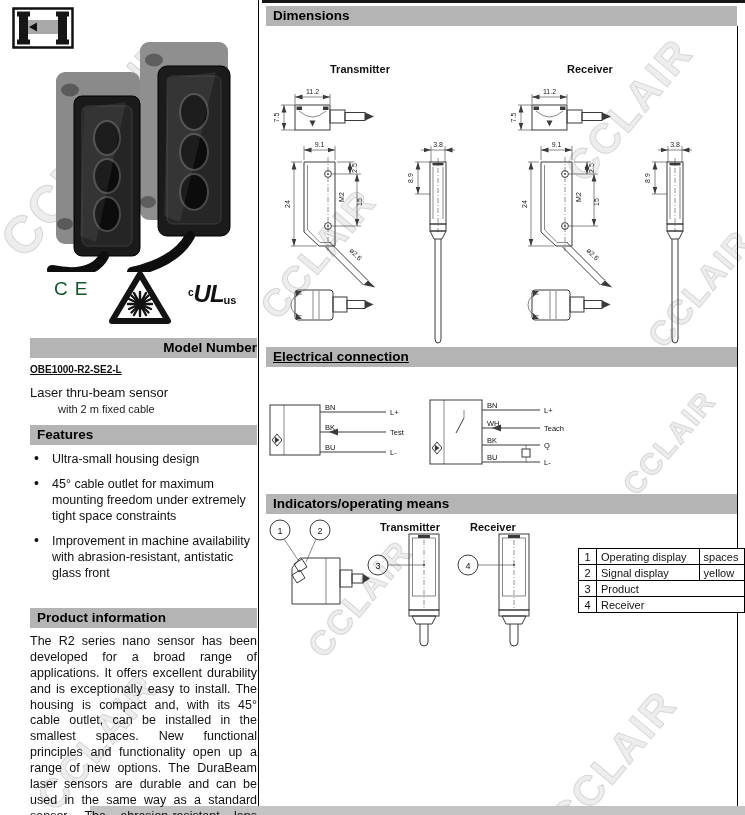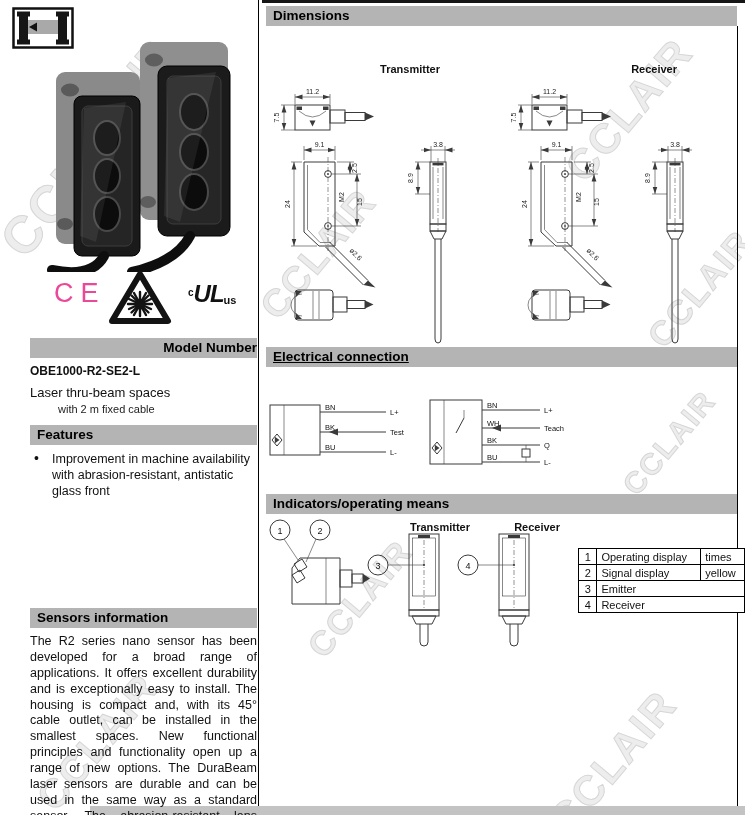--- a/index.html
+++ b/index.html
@@ -7,29 +7,29 @@
         font-family:"Liberation Sans",sans-serif;color:#111;}
   .abs{position:absolute;}
   .bar{background:#b4b4b4;color:#000;font-weight:bold;font-size:13.5px;
        line-height:20px;height:20px;padding-left:7px;}
   .divider-v{position:absolute;width:1px;background:#000;}
   .topline{position:absolute;background:#161616;}
   .wm{position:absolute;font-weight:bold;letter-spacing:2px;color:#ededed;
       -webkit-text-stroke:1px #d6d6d6;transform:rotate(-50deg);transform-origin:left top;
       white-space:nowrap;pointer-events:none;z-index:0;}
   .content{position:relative;z-index:1;}
-  .model-no{font-size:12px;font-weight:bold;}
+  .model-no{font-size:10px;font-weight:bold;text-decoration:underline;}
   .model-type{font-size:13px;}
   .model-cable{font-size:11px;color:#222;}
   ul.features{margin:0;padding:0;list-style:none;font-size:12.5px;line-height:1.28;}
   ul.features li{position:relative;padding-left:22px;margin-bottom:9px;}
   ul.features li::before{content:"•";position:absolute;left:4px;top:-1px;font-size:14px;}
   .prodinfo{font-size:12.5px;line-height:1.27;text-align:justify;}
-  .sublabel{font-size:11px;font-weight:bold;text-align:right;}
-  .ce{font-size:27px;letter-spacing:7px;color:#ec4899;}
+  .sublabel{font-size:11px;font-weight:bold;text-align:left;}
+  .ce{font-size:19px;letter-spacing:7px;color:#14532d;}
   .ul-c{font-size:10px;font-weight:bold;vertical-align:6px;}
   .ul-main{font-size:24px;font-weight:bold;font-style:italic;letter-spacing:-1px;}
   .ul-us{font-size:11px;font-weight:bold;vertical-align:-2px;margin-top:41px;}
   table.ind-table{border-collapse:collapse;font-size:11px;background:#fff;}
   table.ind-table td{border:1px solid #000;padding:0 4px;height:15px;white-space:nowrap;}
   table.ind-table td.c1{width:12px;text-align:center;}
   table.ind-table td.c2{width:102px;}
   table.ind-table td.c3{width:38px;}
   svg .ln{fill:none;stroke:#3a3a3a;stroke-width:1;}
   svg .thin{fill:none;stroke:#3a3a3a;stroke-width:0.6;}
@@ -116,29 +116,31 @@
           <line x1="43" y1="29" x2="21" y2="39"></line>
     </g>
     <circle cx="32" cy="34" r="5.5" fill="#131313"></circle>
   </svg>
   <div class="abs" style="left:188px;top:280px;">
     <span class="ul-c">c</span><span class="ul-main">UL</span><span class="ul-us">us</span>
   </div>
 
   <div class="abs bar" style="left:30px;width:220px;top:338px;text-align:right;">Model Number</div>
   <div class="abs model-no" style="left:30px;top:364px;width:227px;">OBE1000-R2-SE2-L</div>
-  <div class="abs model-type" style="left:30px;top:385px;width:227px;">Laser thru-beam spaces</div>
+  <div class="abs model-type" style="left:30px;top:385px;width:227px;">Laser thru-beam sensor</div>
   <div class="abs model-cable" style="left:30px;top:403px;width:227px;margin-left:28px;">with 2 m fixed cable</div>
 
   <div class="abs bar" style="left:30px;width:220px;top:425px;">Features</div>
   <ul class="abs features" style="left:30px;top:451px;width:226px;">
+    <li>Ultra-small housing design</li>
+    <li>45° cable outlet for maximum mounting freedom under extremely tight space constraints</li>
     <li>Improvement in machine availability with abrasion-resistant, antistatic glass front</li>
   </ul>
 
-  <div class="abs bar" style="left:30px;width:220px;top:608px;">Sensors information</div>
+  <div class="abs bar" style="left:30px;width:220px;top:608px;">Product information</div>
   <div class="abs prodinfo" style="left:30px;top:634px;width:227px;">The R2 series nano sensor has been developed for a broad range of applications. It offers excellent durability and is exceptionally easy to install. The housing is compact and, with its 45° cable outlet, can be installed in the smallest spaces. New functional principles and functionality open up a range of new options. The DuraBeam laser sensors are durable and can be used in the same way as a standard sensor. The abrasion-resistant lens allows long operating times close to the moving object.</div>
 
   <div class="abs bar" style="left:266px;width:464px;top:6px;">Dimensions</div>
   <div class="abs sublabel" style="left:330px;top:63px;width:110px;">Transmitter</div>
   <div class="abs sublabel" style="left:567px;top:63px;width:110px;">Receiver</div>
 
   <svg class="abs" style="left:266px;top:84px;" width="234" height="280" viewBox="0 0 234 280">
     <defs>
           <marker id="ta" markerWidth="9" markerHeight="7" refX="7.5" refY="3" orient="auto-start-reverse" markerUnits="userSpaceOnUse">
             <path d="M0,0.6 L7.5,3 L0,5.4 Z" fill="#3a3a3a"></path>
@@ -407,30 +409,30 @@
       <path class="ln" d="M244,106 V124 a4,4 0 0 0 8,0 V106"></path>
       <circle class="fl" cx="248" cy="47" r="1.1"></circle>
     </g>
   </svg>
 
   <table class="abs ind-table" style="left:578px;top:548px;">
     <tbody>
           <tr>
       <td class="c1">1</td>
       <td class="c2">Operating display</td>
-      <td class="c3">times</td>
+      <td class="c3">spaces</td>
     </tr>
     <tr>
       <td class="c1">2</td>
       <td class="c2">Signal display</td>
       <td class="c3">yellow</td>
     </tr>
     <tr>
       <td class="c1">3</td>
-      <td class="c2" colspan="2">Emitter</td>
+      <td class="c2" colspan="2">Product</td>
     </tr>
     <tr>
       <td class="c1">4</td>
       <td class="c2" colspan="2">Receiver</td>
     </tr>
   </tbody>
       </table>
 
   </div>
 </div>

